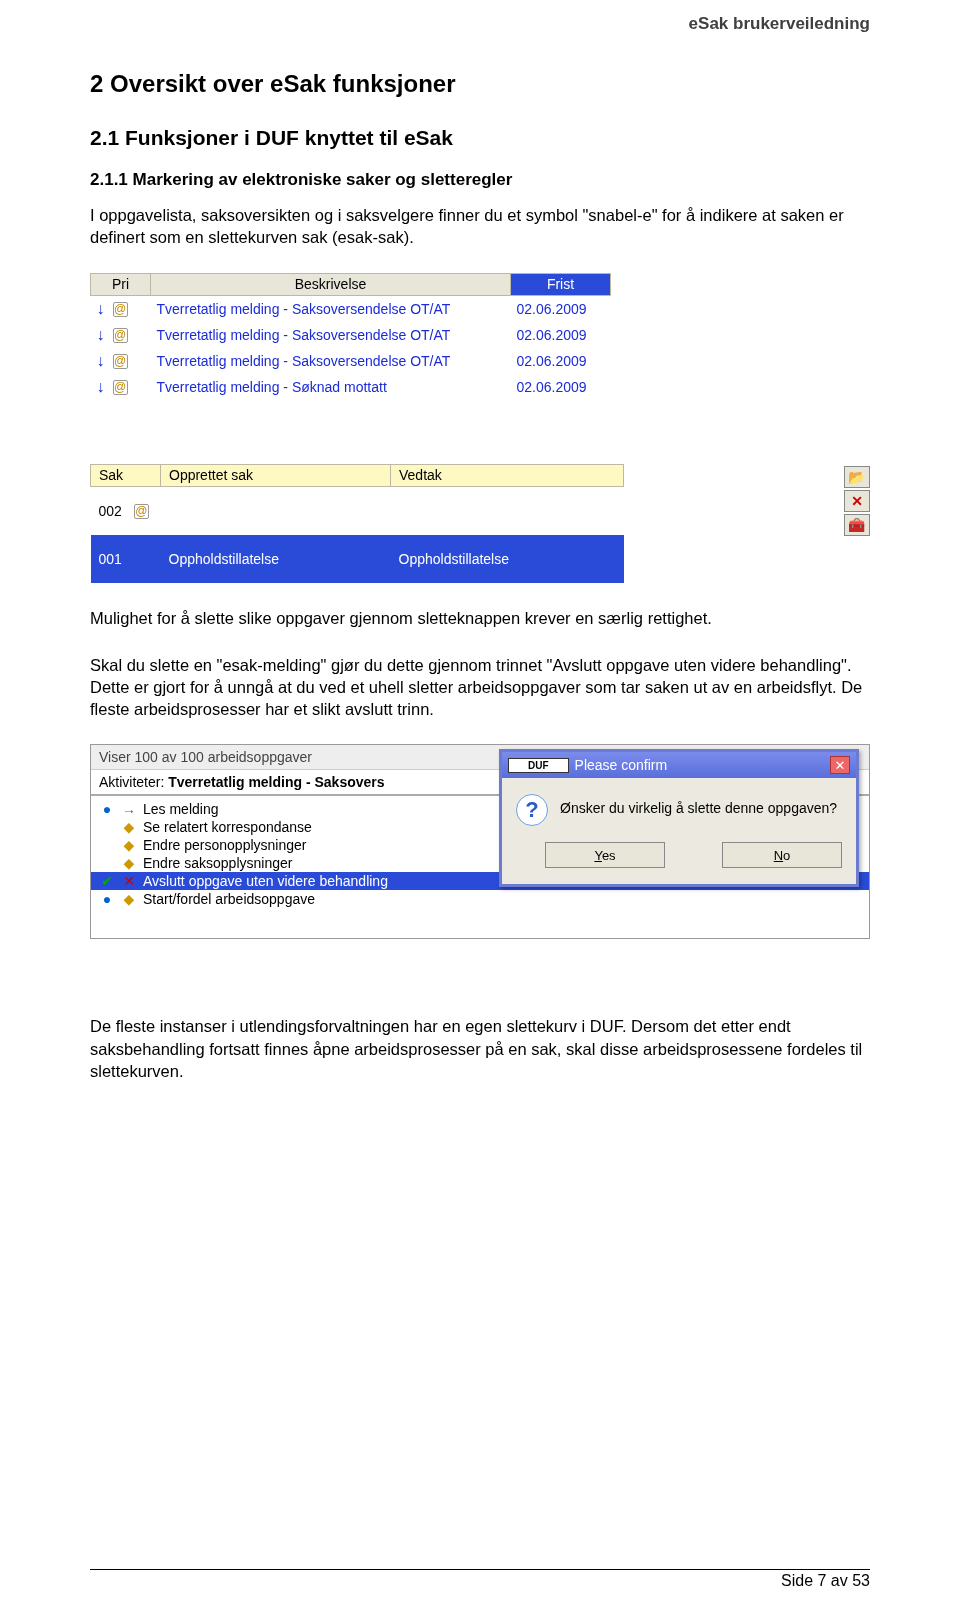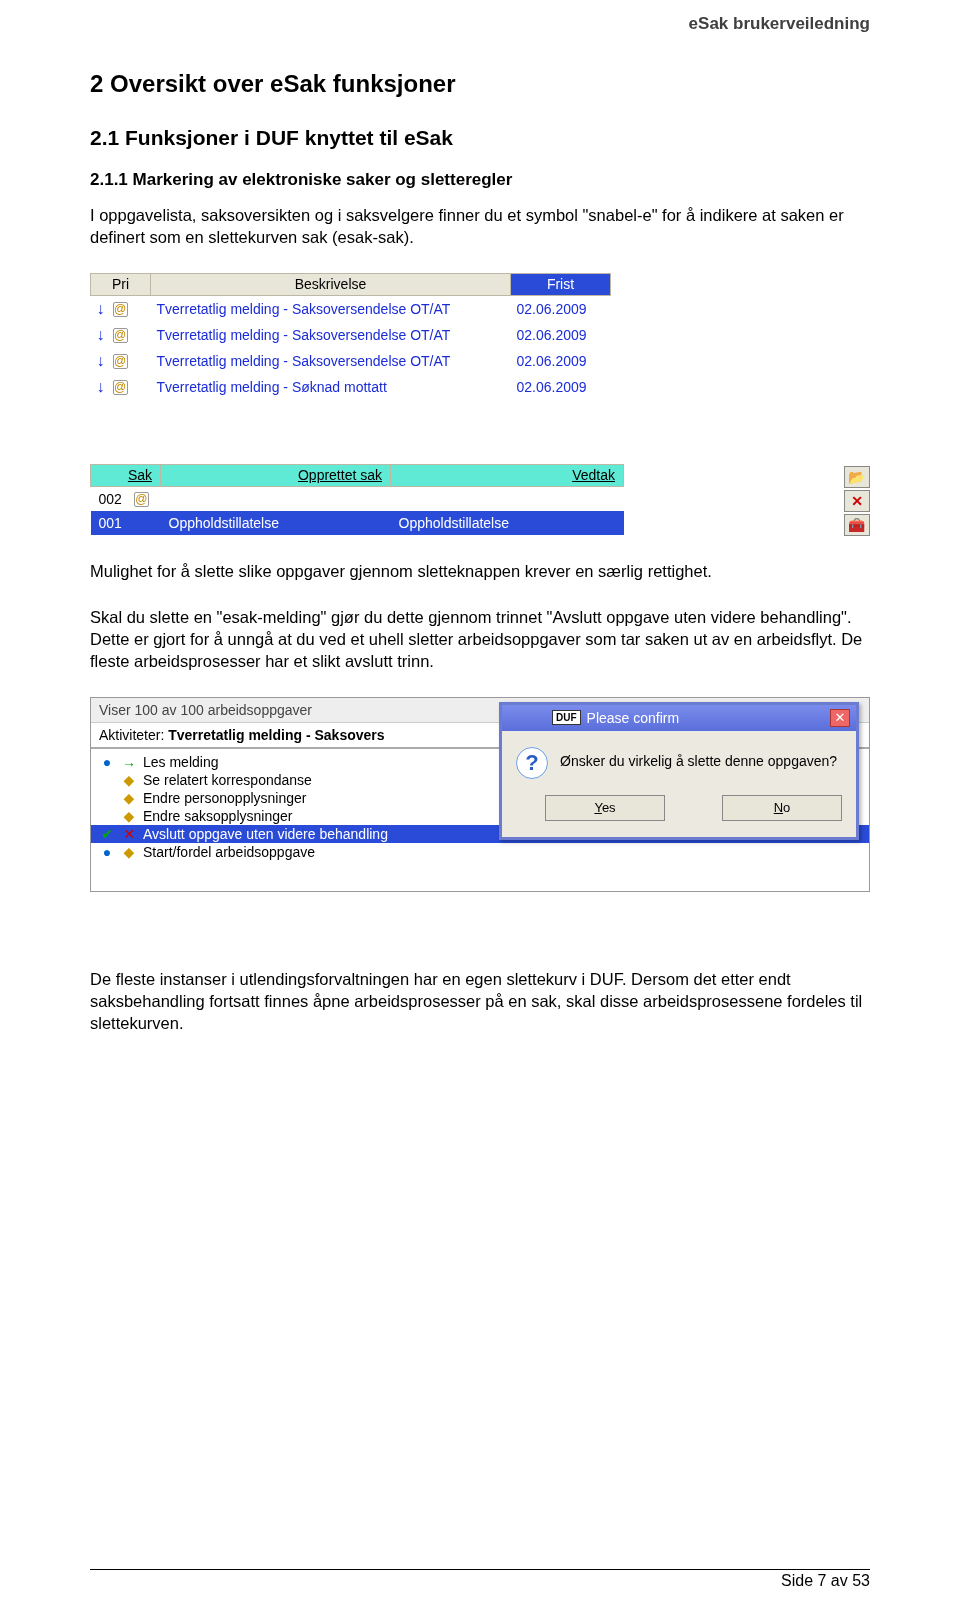--- a/index.html
+++ b/index.html
@@ -78,29 +78,28 @@
     border-radius: 2px; background: #fff; vertical-align: middle; margin-left: 8px;
   }
   
   .tbl2 {
     border-collapse: collapse;
     font-family: "Tahoma", Arial, sans-serif;
     font-size: 14px;
     width: 540px;
   }
   .tbl2 th {
-    background: #5eead4;
+    background: #fef9c3;
     border: 1px solid #bdb8a3;
-    text-align: right;
+    text-align: left;
     font-weight: normal;
     padding: 2px 8px;
     height: 22px;
-    text-decoration: underline;
-  }
-  .tbl2 td { padding: 4px 8px; background: #fff; }
+  }
+  .tbl2 td { padding: 16px 8px; background: #fff; }
   .tbl2 tr.sel td { background: #2a4bd7; color: #fff; }
   .shot2-wrap { display: flex; gap: 220px; align-items: flex-start; }
   .icon-col { display: flex; flex-direction: column; gap: 2px; margin-top: 2px; }
   .mini-btn {
     width: 26px; height: 22px; border: 1px solid #888; background: #e8e6d9;
     display: flex; align-items: center; justify-content: center; font-size: 14px;
   }
   
   .shot3-wrap {
     position: relative;
@@ -146,21 +145,21 @@
   }
   .dlg-title {
     background: linear-gradient(#7a8ceb, #5a6edb);
     color: #fff;
     display: flex; align-items: center; gap: 6px;
     padding: 4px 6px;
     font-size: 14px;
   }
   .dlg-title .duf {
     background: #fff; color: #000; font-weight: bold; font-size: 10px;
-    padding: 1px 3px; border: 1px solid #333; margin-left: 44px;
+    padding: 1px 19px; border: 1px solid #333;
   }
   .dlg-title .close {
     margin-left: auto;
     width: 20px; height: 18px; background: #e66; border: 1px solid #a33;
     color: #fff; display: flex; align-items: center; justify-content: center;
     font-size: 13px;
   }
   .dlg-body {
     display: flex; gap: 12px; padding: 16px 14px 10px;
   }

